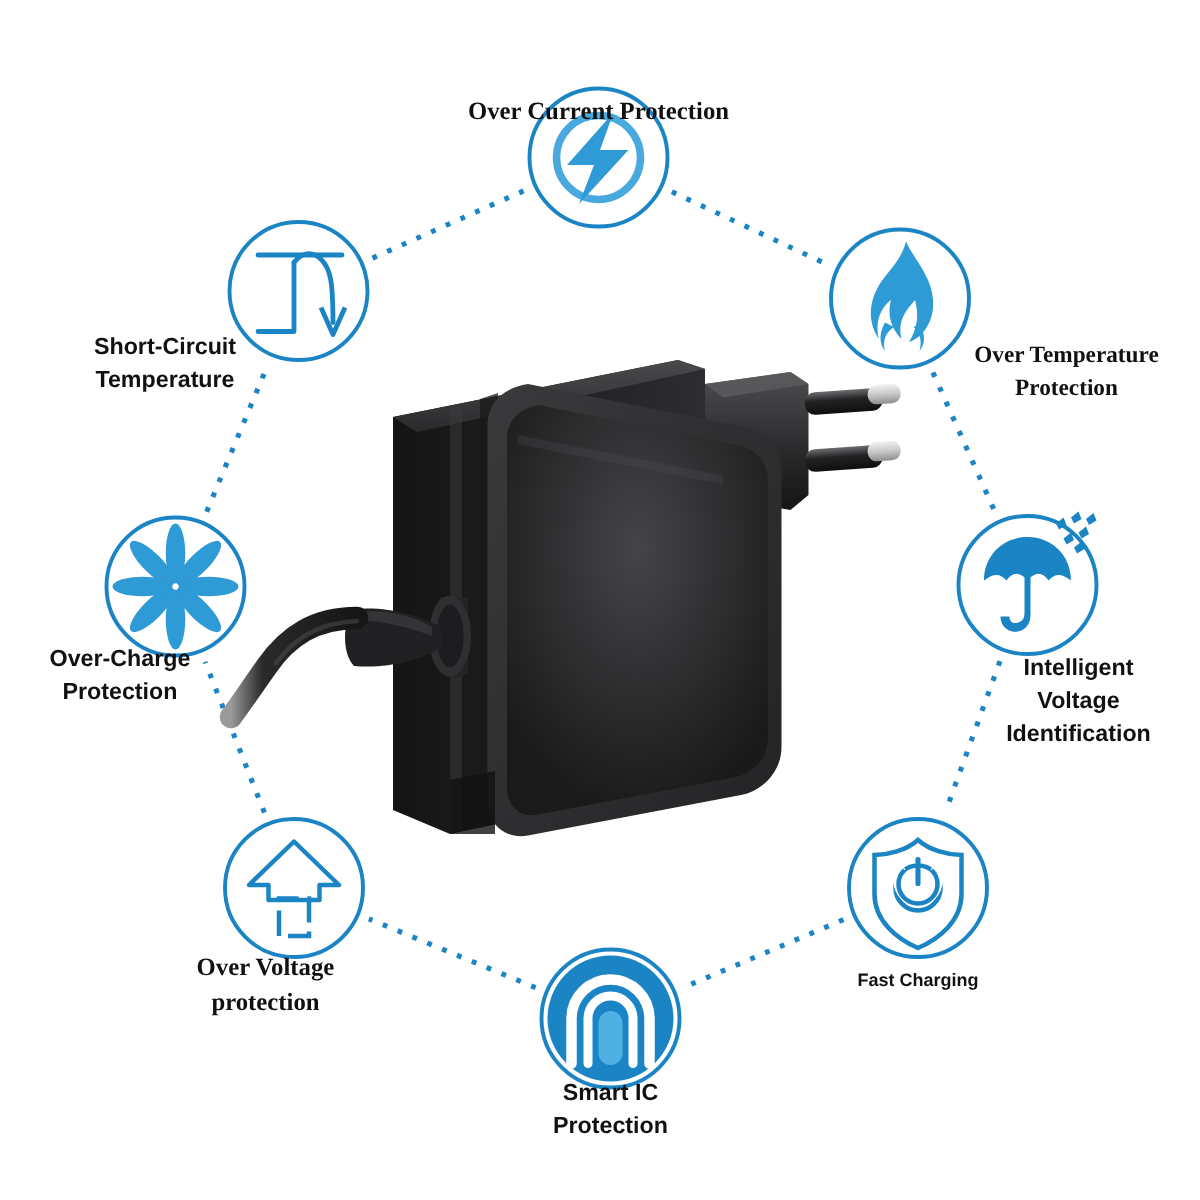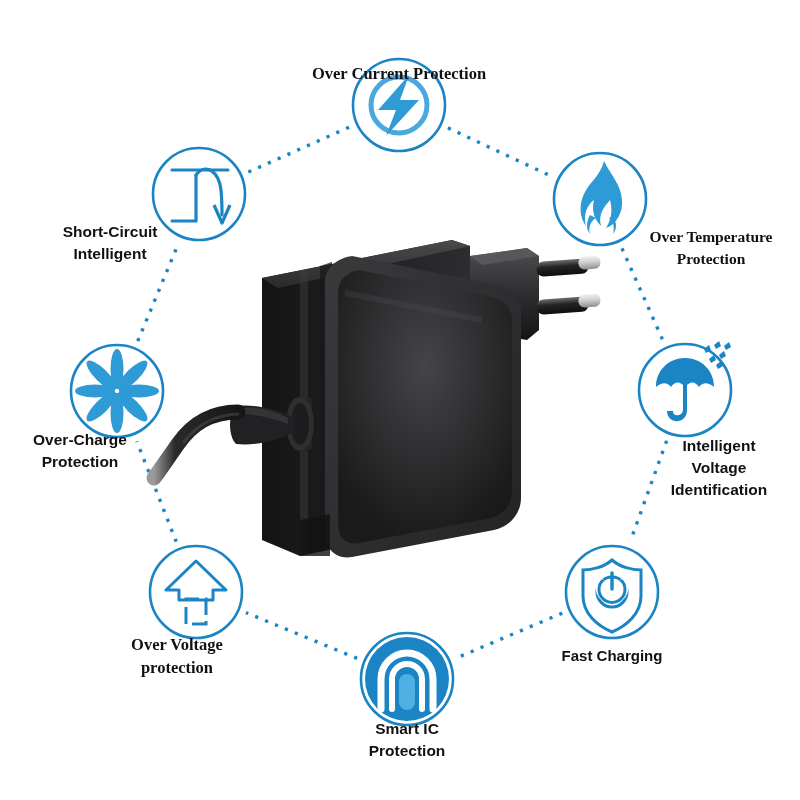--- a/index.html
+++ b/index.html
@@ -198,24 +198,24 @@
     </g>
   </svg>
 
   <div id="label-host">
       <div class="lbl serif" style="width: 300px; left: 249px; top: 30px; font-size: 16.5px; margin-top: 32px;">Over Current Protection</div>
       <div class="lbl serif" style="width: 190px; left: 616px; top: 226px; font-size: 15.5px;">Over Temperature
 Protection</div>
       <div class="lbl sans" style="width: 180px; left: 629px; top: 435px; font-size: 15.5px;">Intelligent
 Voltage
 Identification</div>
-      <div class="lbl sans" style="width: 220px; left: 502px; top: 645px; font-size: 15px;">Fast Charging</div>
+      <div class="lbl sans" style="width: 220px; left: 502px; top: 645px; font-size: 12px;">Fast Charging</div>
       <div class="lbl sans" style="width: 200px; left: 307px; top: 718px; font-size: 15.5px;">Smart IC
 Protection</div>
       <div class="lbl serif" style="width: 200px; left: 77px; top: 633px; font-size: 16.5px; text-align: center;">Over Voltage
 protection</div>
       <div class="lbl sans" style="width: 200px; left: -20px; top: 429px; font-size: 15.5px;">Over-Charge
 Protection</div>
       <div class="lbl sans" style="width: 200px; left: 10px; top: 221px; font-size: 15.5px;">Short-Circuit
-Intelligent</div>
+Temperature</div>
     </div>
 
 </div>
 
 </body></html>

